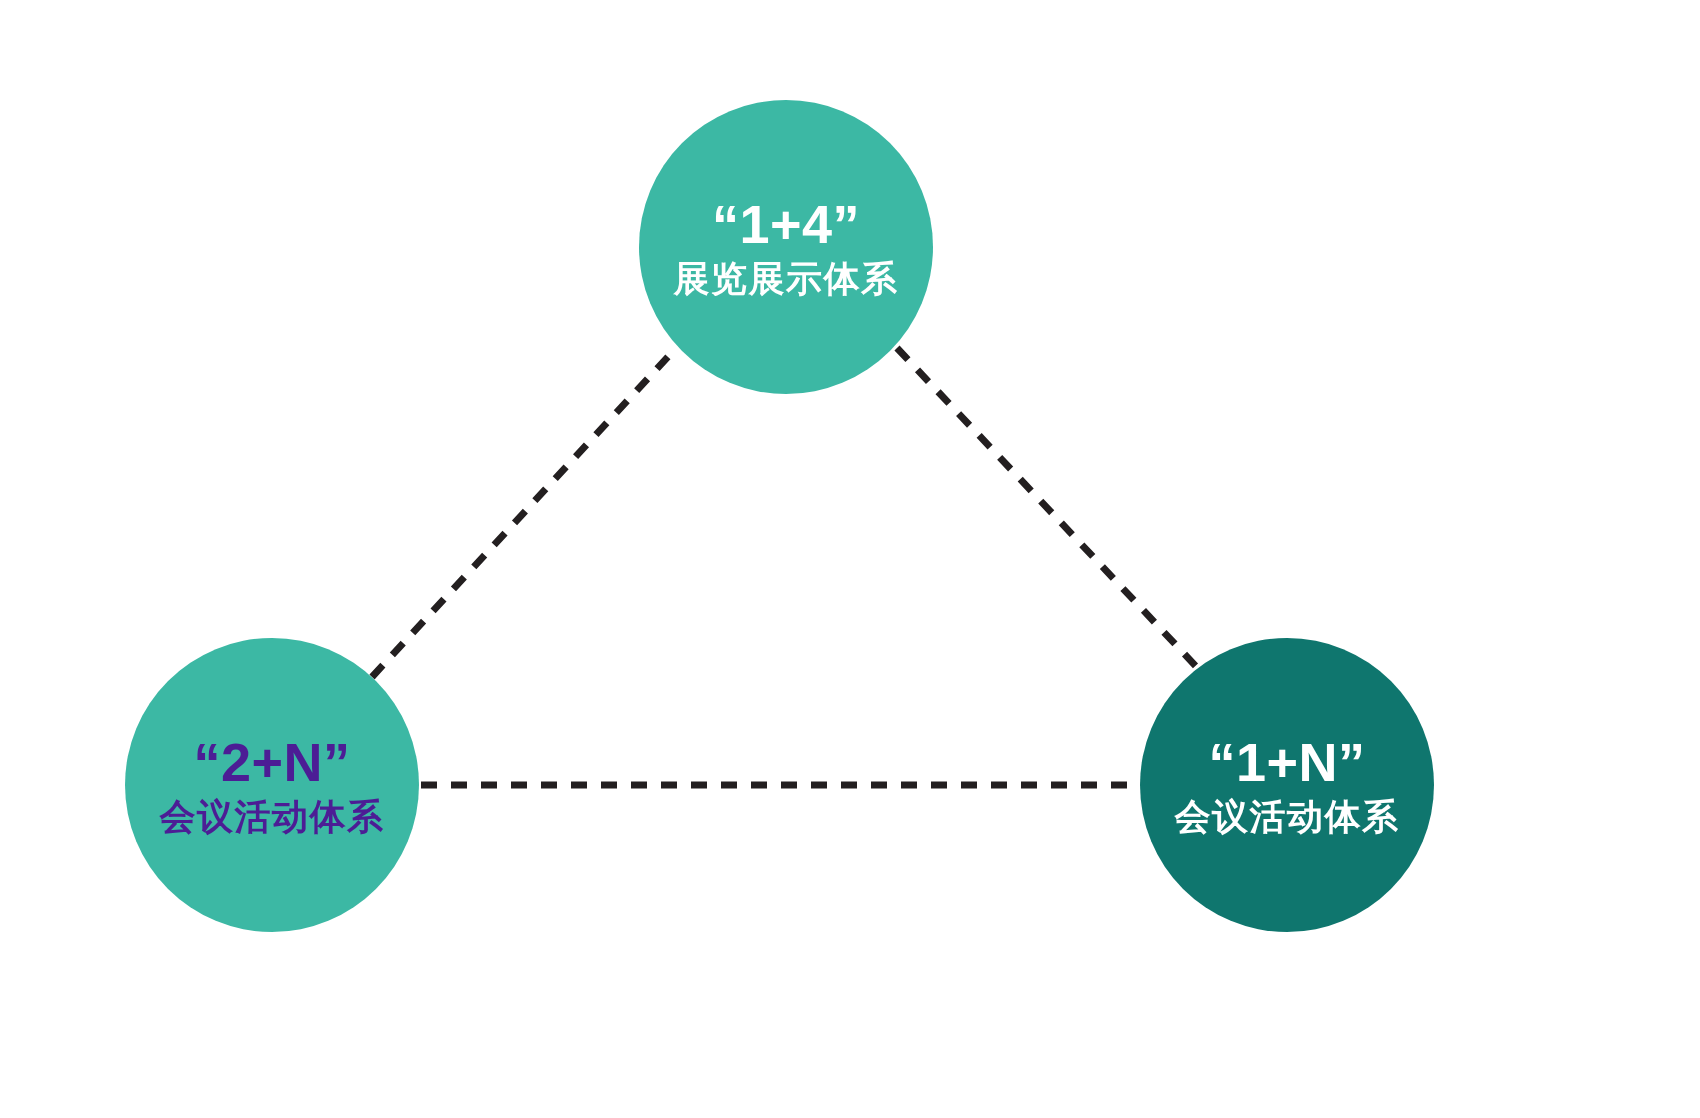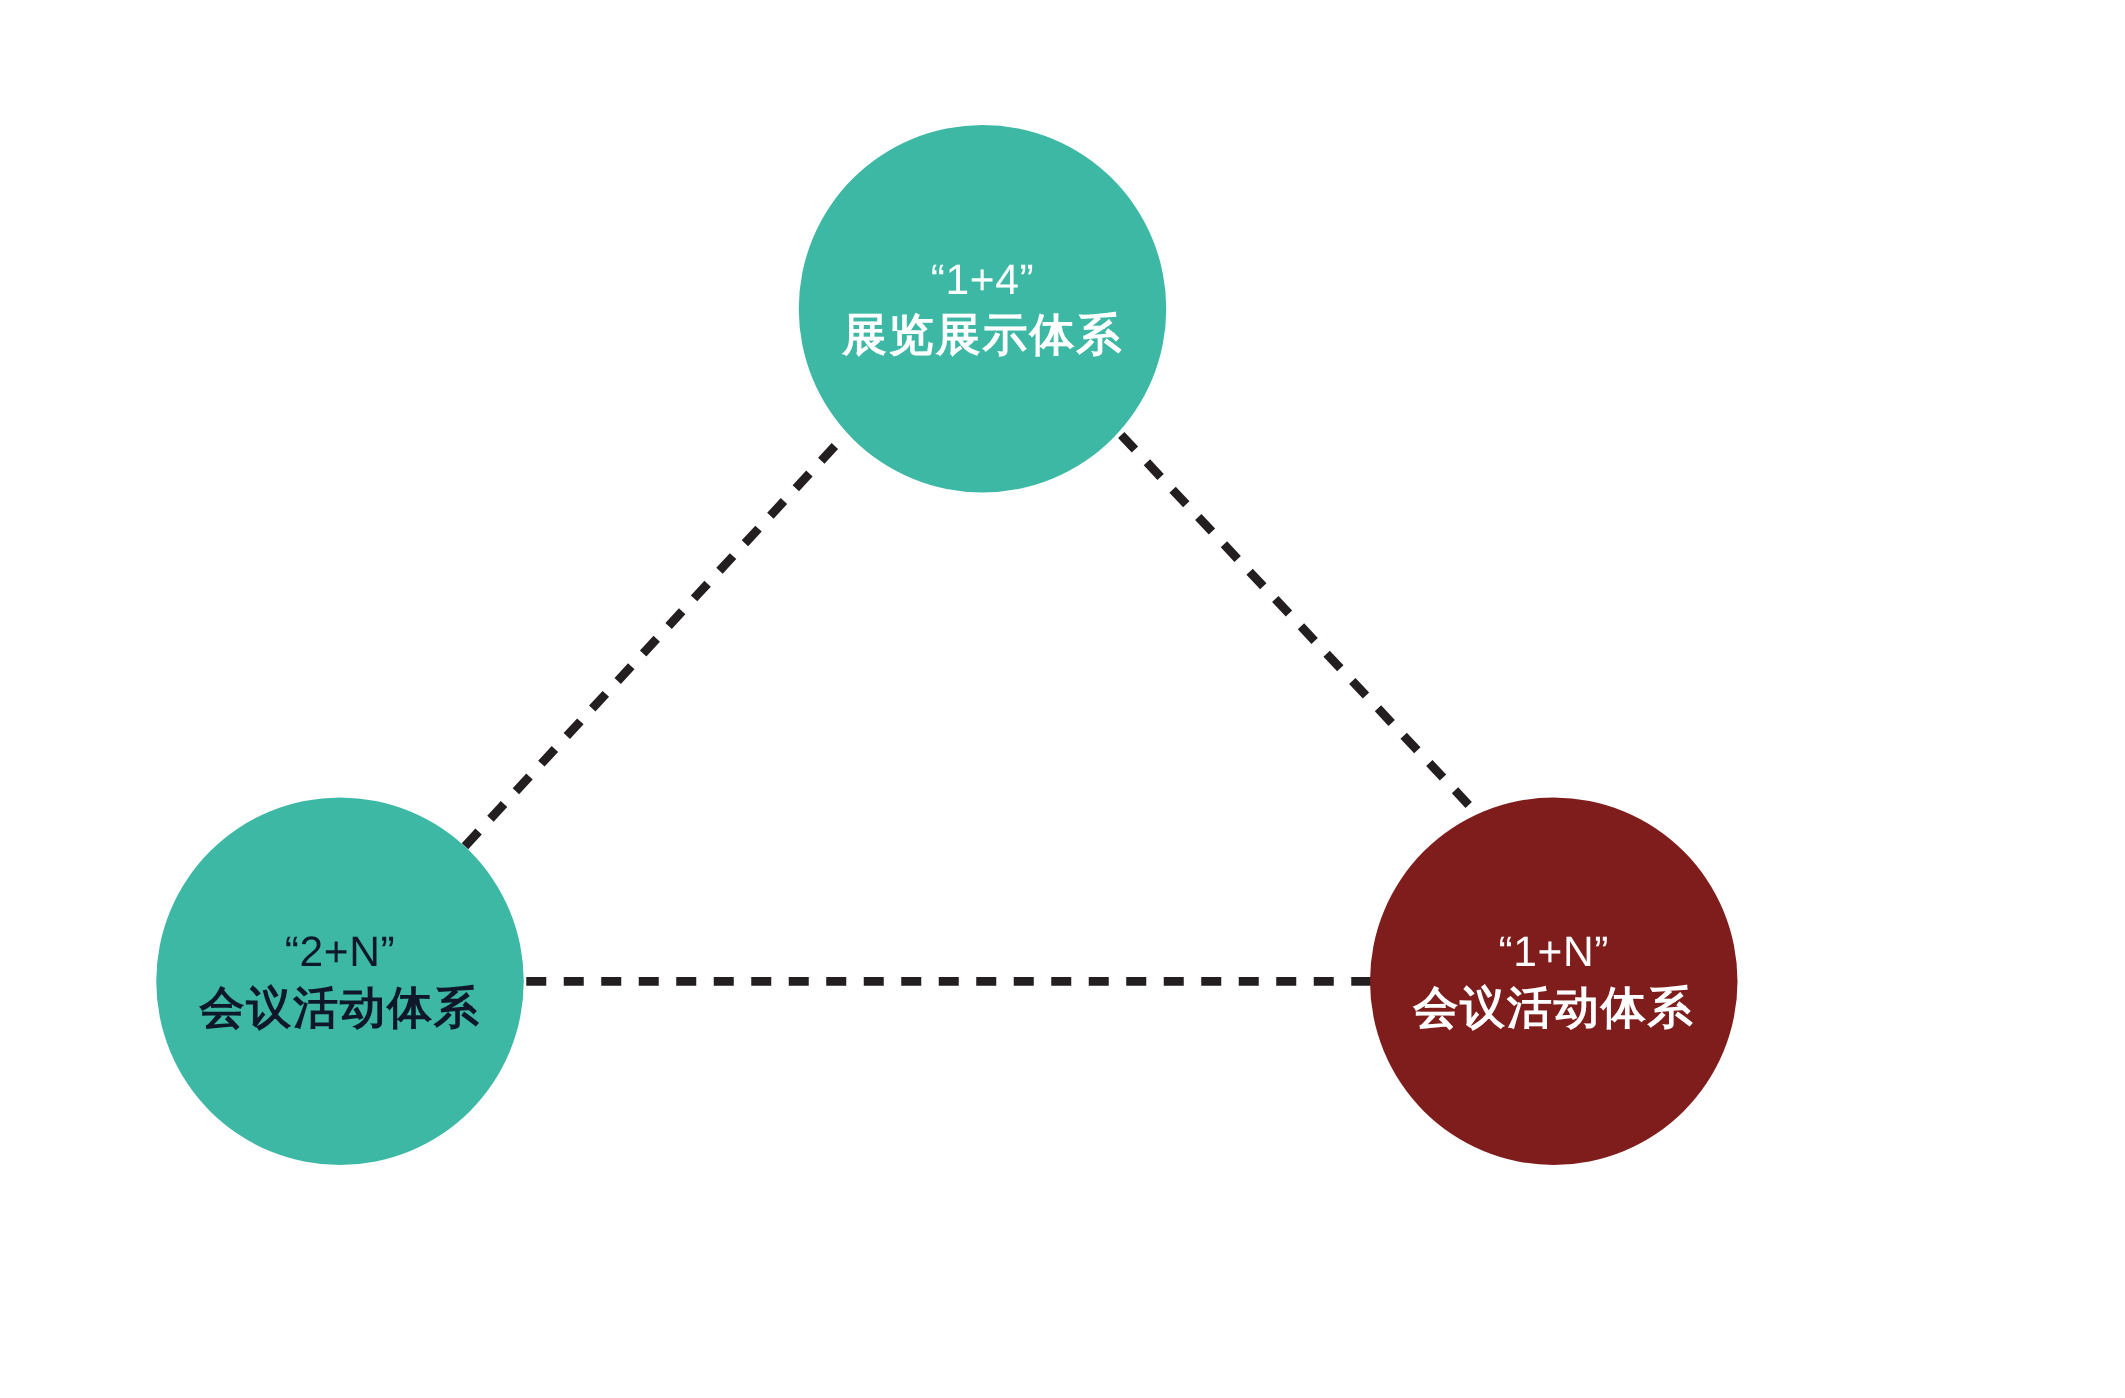--- a/index.html
+++ b/index.html
@@ -30,22 +30,22 @@
     border-radius: 50%;
     display: flex;
     flex-direction: column;
     align-items: center;
     justify-content: center;
     text-align: center;
     color: #ffffff;
     box-sizing: border-box;
   }
   .node-code {
-    font-size: 34px;
-    font-weight: 400;
+    font-size: 54px;
+    font-weight: 700;
     line-height: 1.12;
     letter-spacing: 0.5px;
     white-space: nowrap;
   }
   .node-title {
     font-size: 36px;
     font-weight: 700;
     line-height: 1.18;
     letter-spacing: 1.5px;
     white-space: nowrap;
@@ -61,23 +61,23 @@
     <line class="conn" stroke="#231f20" stroke-width="7" stroke-dasharray="16 14" stroke-linecap="butt" x1="372" y1="677" x2="676" y2="348"></line>
     <line class="conn" stroke="#231f20" stroke-width="7" stroke-dasharray="16 14" stroke-linecap="butt" x1="897" y1="348" x2="1206" y2="677"></line>
     <line class="conn" stroke="#231f20" stroke-width="7" stroke-dasharray="16 14" stroke-linecap="butt" x1="421" y1="785" x2="1158" y2="785"></line>
   </svg>
 
   <div class="node" style="left: 639px; top: 100px; width: 294px; height: 294px; background: rgb(60, 184, 164); color: rgb(255, 255, 255);">
     <div class="node-code">“1+4”</div>
     <div class="node-title">展览展示体系</div>
   </div>
 
-  <div class="node" style="left: 125px; top: 638px; width: 294px; height: 294px; background: rgb(60, 184, 164); color: #0f172a;">
+  <div class="node" style="left: 125px; top: 638px; width: 294px; height: 294px; background: rgb(60, 184, 164); color: #4c1d95;">
     <div class="node-code">“2+N”</div>
     <div class="node-title">会议活动体系</div>
   </div>
 
-  <div class="node" style="left: 1096px; top: 638px; width: 294px; height: 294px; background: #7f1d1d; color: rgb(255, 255, 255);">
+  <div class="node" style="left: 1140px; top: 638px; width: 294px; height: 294px; background: #0f766e; color: rgb(255, 255, 255);">
     <div class="node-code">“1+N”</div>
     <div class="node-title">会议活动体系</div>
   </div>
 
 </div>
 
 </body></html>

